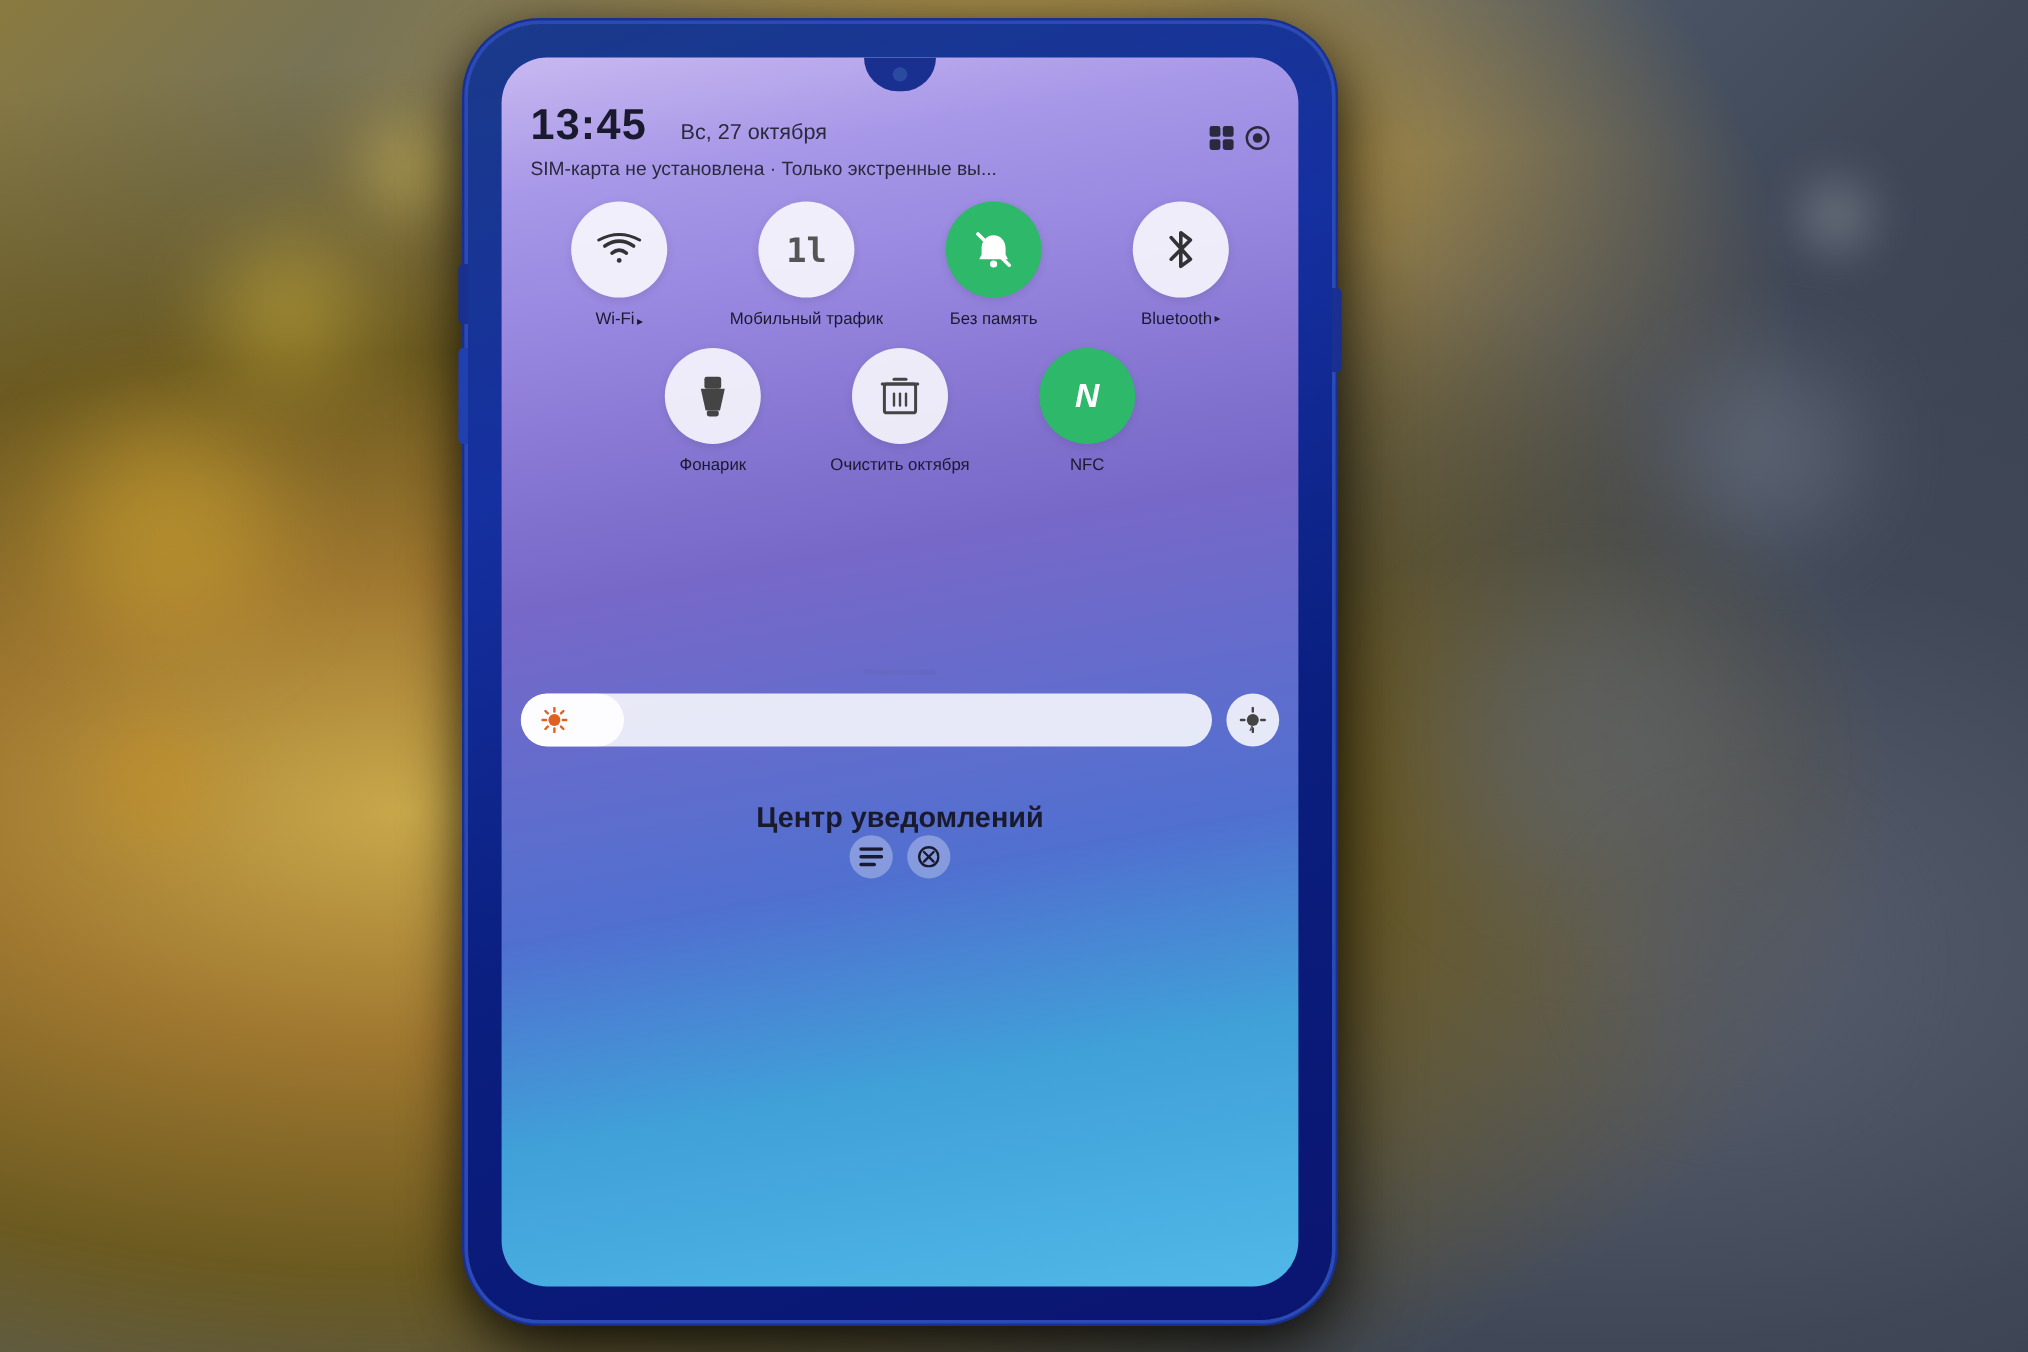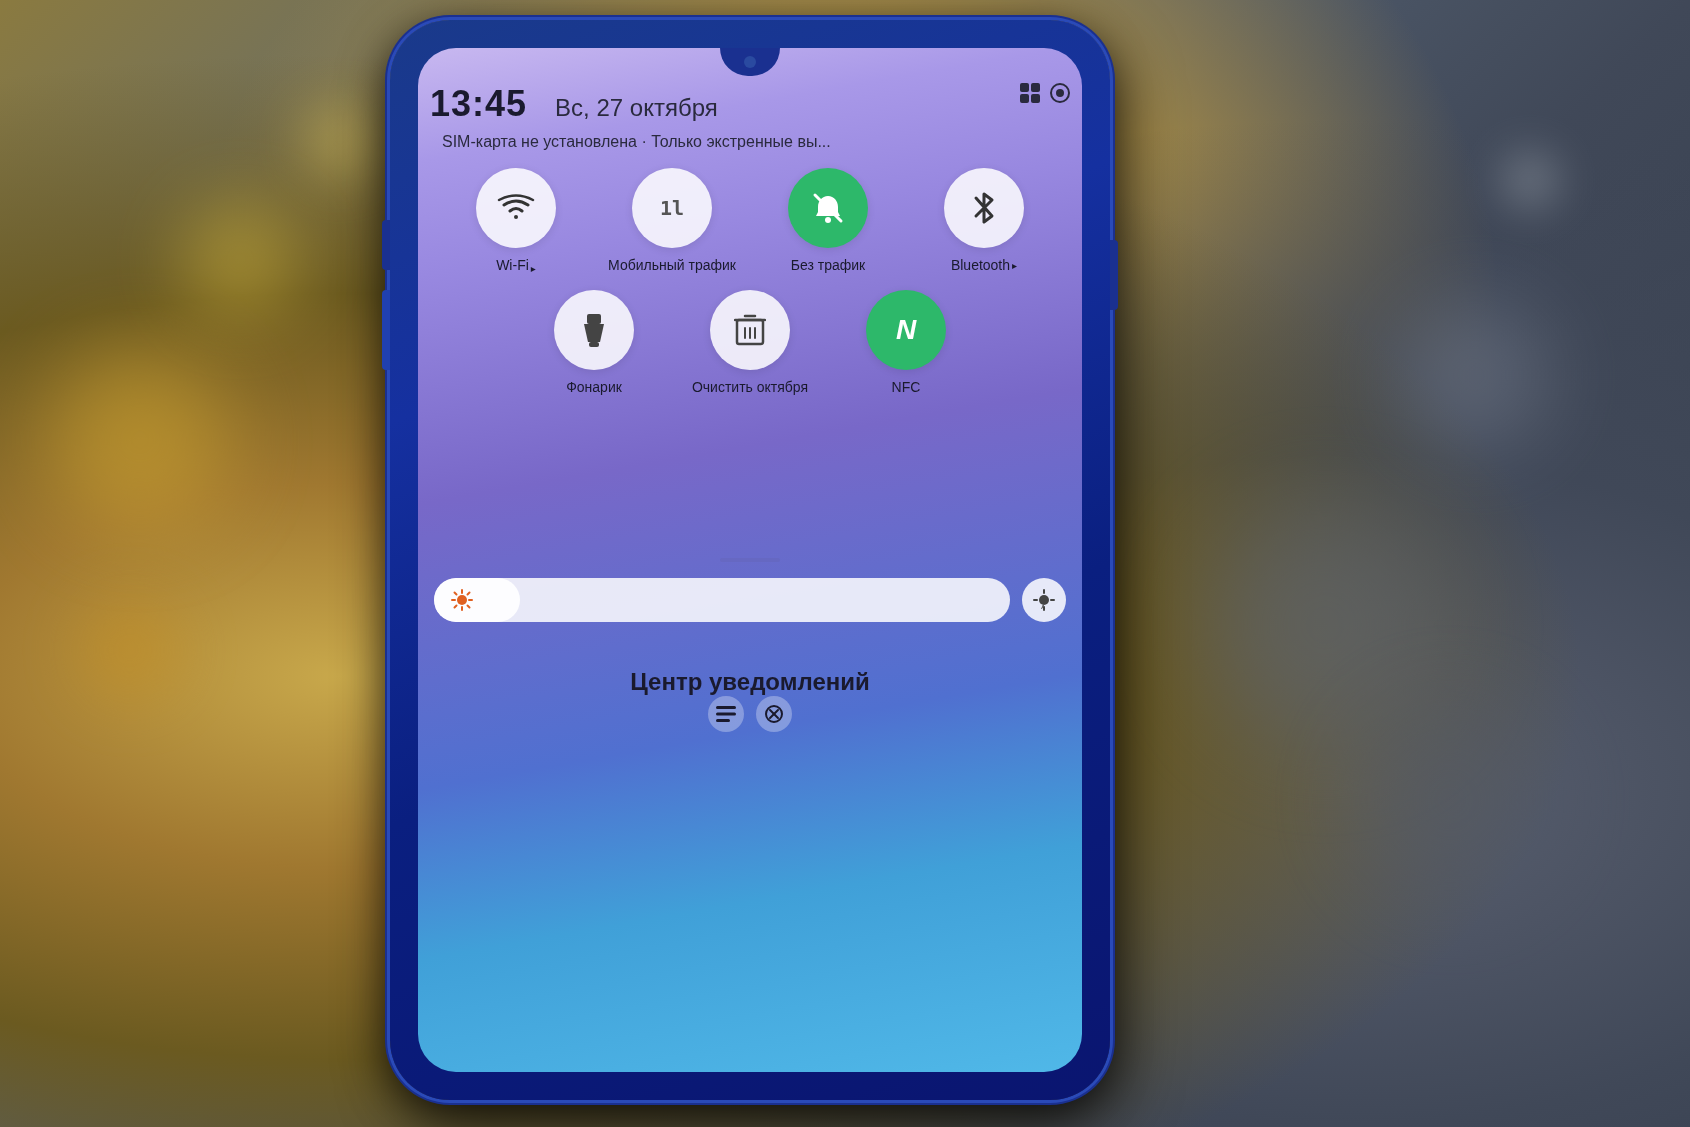--- a/index.html
+++ b/index.html
@@ -124,35 +124,35 @@
       background: #2a4aa0;
       border-radius: 50%;
     }
 
     
     .status-bar {
       position: absolute;
       top: 35px;
       left: 0;
       right: 0;
-      padding: 0 12px;
-      display: flex;
-      align-items: flex-start;
+      padding: 0 24px;
+      display: flex;
+      align-items: flex-end;
       justify-content: space-between;
     }
 
     .time-display {
       font-size: 36px;
       font-weight: 600;
       color: #1a1a2e;
       letter-spacing: 1px;
     }
 
     .date-display {
-      font-size: 24px;
+      font-size: 18px;
       color: #2a2a3e;
       margin-left: 16px;
     }
 
     .status-icons {
       display: flex;
       align-items: center;
       gap: 10px;
     }
 
@@ -416,34 +416,34 @@
               </svg>
             </div>
             <div style="display:flex;align-items:flex-end;gap:0;">
               <span class="qs-label">Wi-Fi</span>
               <span class="qs-arrow">▸</span>
             </div>
           </div>
 
           <div class="qs-tile">
             <div class="qs-icon-circle">
-              <span style="font-size:20px;font-weight:700;color:#555;font-family:monospace;">1l</span>
+              <span style="font-size:28px;font-weight:700;color:#555;font-family:monospace;">1l</span>
             </div>
             <span class="qs-label">Мобильный трафик</span>
           </div>
 
           <div class="qs-tile">
             <div class="qs-icon-circle active">
               <svg width="36" height="36" viewBox="0 0 36 36" fill="none">
                 <path d="M18 6 C12 6 8 11 8 17 L8 22 L6 26 L30 26 L28 22 L28 17 C28 11 24 6 18 6Z" fill="white"></path>
                 <circle cx="18" cy="30" r="3" fill="white"></circle>
                 <line x1="5" y1="5" x2="31" y2="31" stroke="white" stroke-width="3" stroke-linecap="round"></line>
               </svg>
             </div>
-            <span class="qs-label">Без трафик</span>
+            <span class="qs-label">Без память</span>
           </div>
 
           <div class="qs-tile">
             <div class="qs-icon-circle">
               <svg width="28" height="40" viewBox="0 0 28 40" fill="none">
                 <path d="M6 10 L22 28 L14 34 L14 6 L22 12 L6 28" stroke="#333" stroke-width="3" stroke-linecap="round" stroke-linejoin="round" fill="none"></path>
               </svg>
             </div>
             <div style="display:flex;align-items:center;gap:0;">
               <span class="qs-label">Bluetooth</span>

